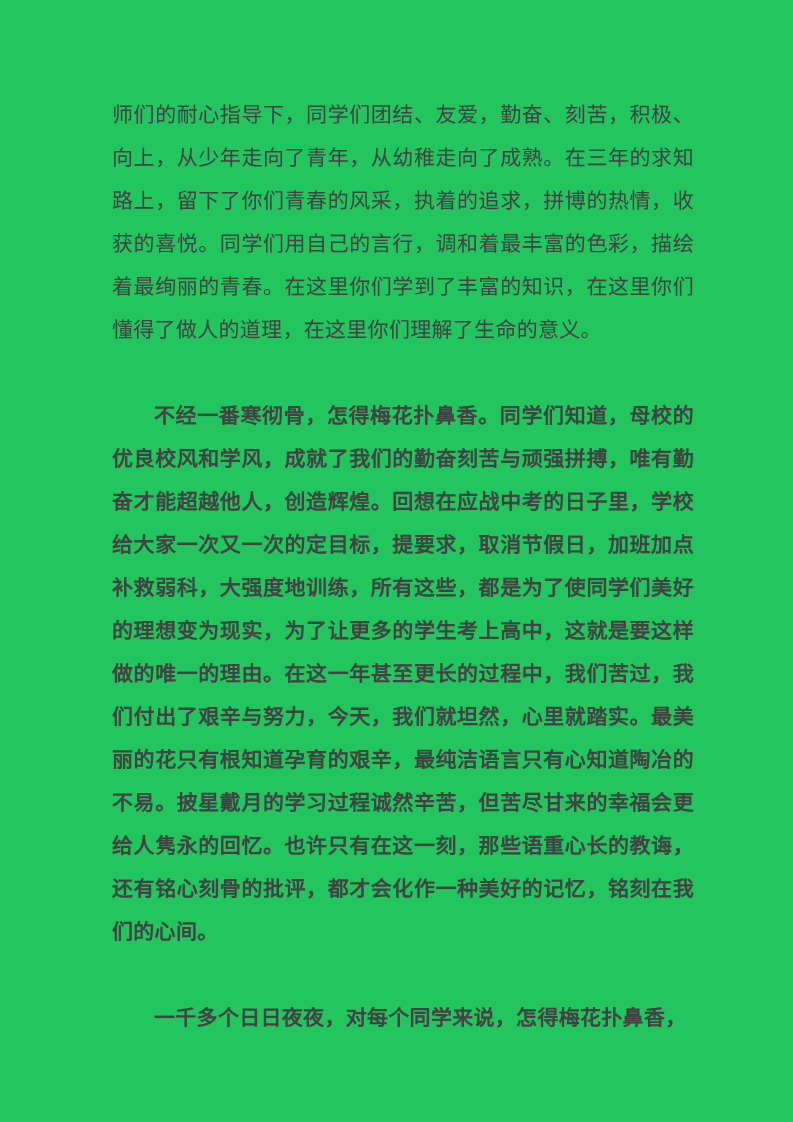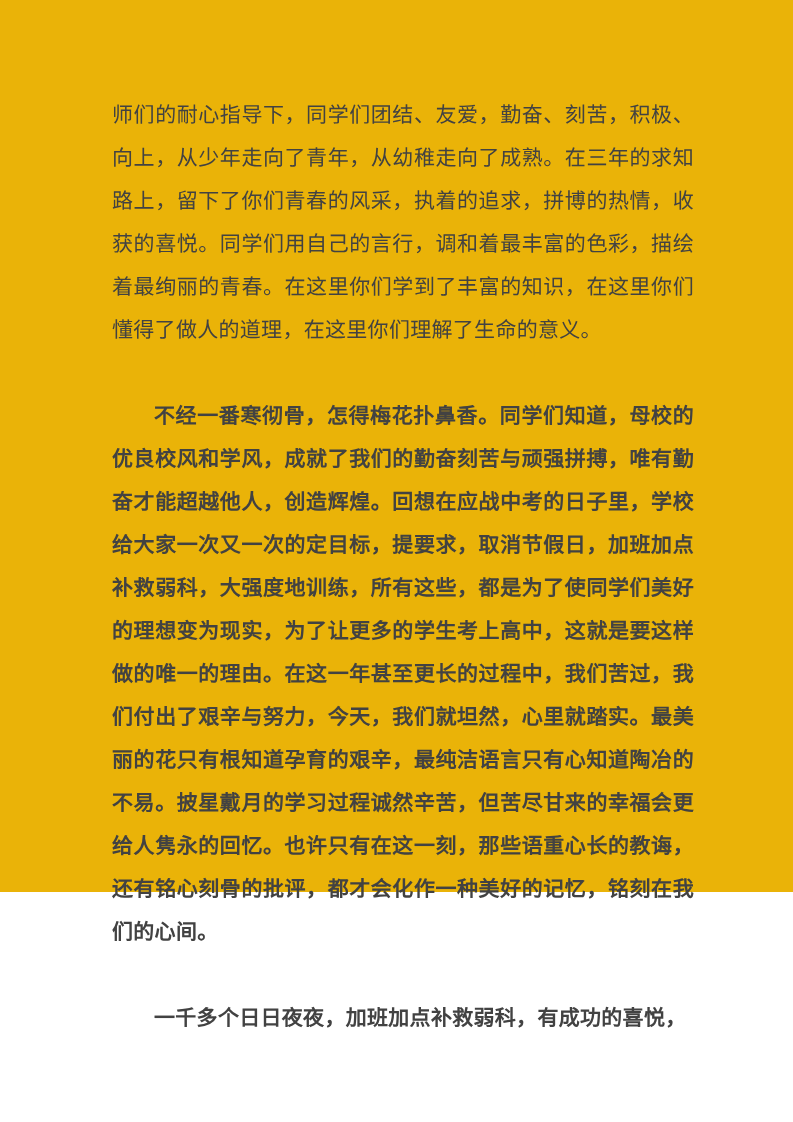--- a/index.html
+++ b/index.html
@@ -9,22 +9,22 @@
   body {
     width: 793px;
     height: 1122px;
     background: #ffffff;
     overflow: hidden;
     font-family: "Liberation Serif", "DejaVu Serif", serif;
   }
   .page {
     position: relative;
     width: 793px;
-    height: 892px;
-    background: #eab308;
+    height: 1122px;
+    background: #22c55e;
   }
   .doc-content {
     position: absolute;
     left: 112px;
     top: 94px;
     width: 582px;
   }
   .para {
     margin: 0 0 43px 0;
     padding: 0;
@@ -45,15 +45,15 @@
     margin-bottom: 0;
   }
 </style>
 </head>
 <body>
 
 <div class="page">
   <div class="doc-content">
     <p class="para">师们的耐心指导下，同学们团结、友爱，勤奋、刻苦，积极、向上，从少年走向了青年，从幼稚走向了成熟。在三年的求知路上，留下了你们青春的风采，执着的追求，拼博的热情，收获的喜悦。同学们用自己的言行，调和着最丰富的色彩，描绘着最绚丽的青春。在这里你们学到了丰富的知识，在这里你们懂得了做人的道理，在这里你们理解了生命的意义。</p>
     <p class="para indent">不经一番寒彻骨，怎得梅花扑鼻香。同学们知道，母校的优良校风和学风，成就了我们的勤奋刻苦与顽强拼搏，唯有勤奋才能超越他人，创造辉煌。回想在应战中考的日子里，学校给大家一次又一次的定目标，提要求，取消节假日，加班加点补救弱科，大强度地训练，所有这些，都是为了使同学们美好的理想变为现实，为了让更多的学生考上高中，这就是要这样做的唯一的理由。在这一年甚至更长的过程中，我们苦过，我们付出了艰辛与努力，今天，我们就坦然，心里就踏实。最美丽的花只有根知道孕育的艰辛，最纯洁语言只有心知道陶冶的不易。披星戴月的学习过程诚然辛苦，但苦尽甘来的幸福会更给人隽永的回忆。也许只有在这一刻，那些语重心长的教诲，还有铭心刻骨的批评，都才会化作一种美好的记忆，铭刻在我们的心间。</p>
-    <p class="para indent">一千多个日日夜夜，加班加点补救弱科，有成功的喜悦，</p>
+    <p class="para indent">一千多个日日夜夜，对每个同学来说，怎得梅花扑鼻香，</p>
   </div>
 </div>
 
 </body></html>

